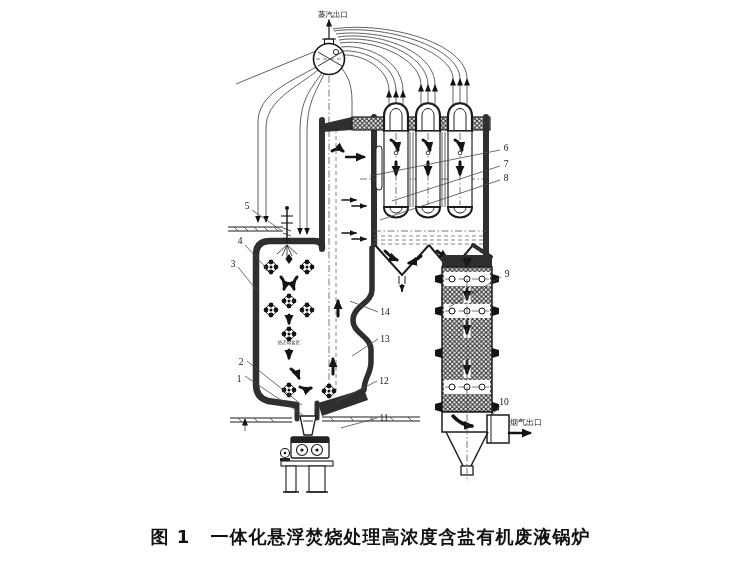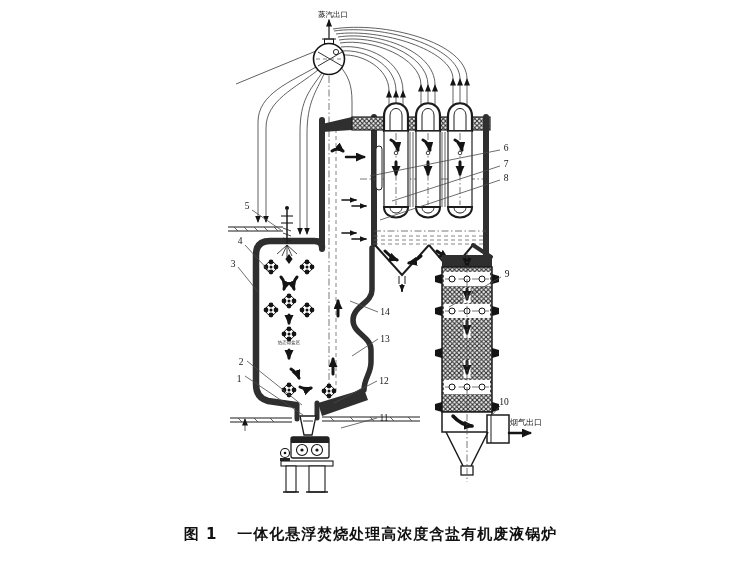--- a/index.html
+++ b/index.html
@@ -1,21 +1,21 @@
 <!DOCTYPE html>
 <html><head>
 <meta charset="utf-8">
 <style>
   html,body{margin:0;padding:0;background:#ffffff;}
   body{width:741px;height:567px;position:relative;overflow:hidden;
        font-family:"DejaVu Sans","Liberation Sans",sans-serif;}
   .stage{position:absolute;left:0;top:4px;width:741px;height:516px;padding-left:20px;}
   svg{position:absolute;left:0;top:0;}
   .caption{position:absolute;left:0;top:521px;width:741px;text-align:center;
-           font-weight:bold;font-size:15px;color:#111;letter-spacing:1px;
+           font-weight:bold;font-size:18px;color:#111;letter-spacing:1px;
            font-family:"DejaVu Sans","Liberation Sans",sans-serif;}
   .caption .ttl{margin-left:20px;}
   .co{font-family:"Liberation Serif","DejaVu Serif",serif;font-size:9.5px;fill:#141414;}
   .lbl{font-family:"DejaVu Sans","Liberation Sans",sans-serif;fill:#141414;}
   .ln{stroke:#1c1c1c;fill:none;}
   .thin{stroke:#444;stroke-width:.85;fill:none;}
   .wall{stroke:#2f2f2f;fill:none;stroke-linejoin:round;stroke-linecap:round;}
   .cl{stroke:#555;stroke-width:.8;fill:none;stroke-dasharray:7 2.5 1.5 2.5;}
   .dsh{stroke:#666;stroke-width:.8;fill:none;stroke-dasharray:4 3;}
   .blk{stroke:#141414;fill:none;stroke-linecap:round;}

